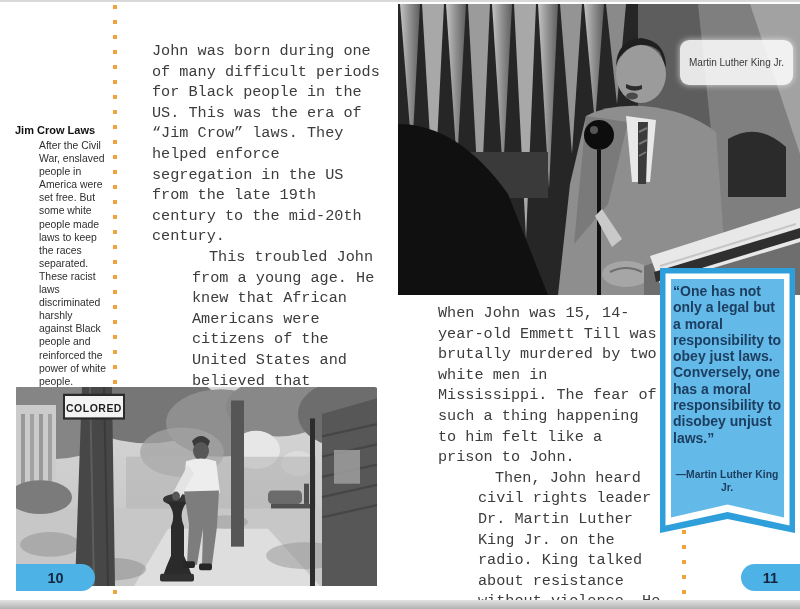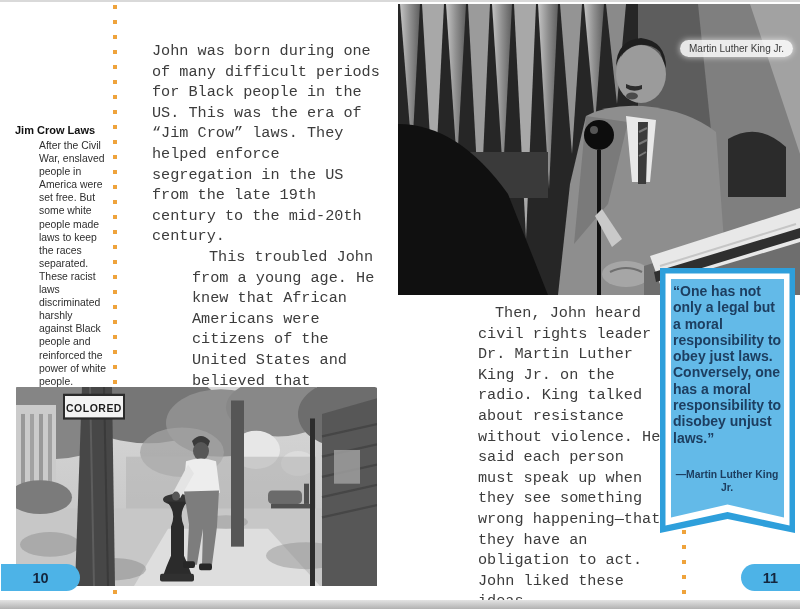--- a/index.html
+++ b/index.html
@@ -26,36 +26,36 @@
   .serif p{margin:0;font-family:Liberation Mono, monospace;}
   .serif p.indent{text-indent:17px;margin-left:40px;}
   
   .caption{position:absolute;left:152px;top:358px;width:205px;font-size:10px;line-height:12.5px;color:#595959;z-index:2;}
   
   .photo{position:absolute;overflow:hidden;z-index:3;}
   .photo-left{left:16px;top:387px;width:361px;height:199px;}
   .photo-right{left:398px;top:4px;width:402px;height:291px;}
   .photo svg{display:block;width:100%;height:100%;}
   .photo-label{
-    position:absolute;left:282px;top:36px;padding:3px 9px;border-radius:9px;
+    position:absolute;left:282px;top:36px;padding:17px 9px;border-radius:9px;
     background:rgba(255,255,255,0.85);color:#3a3a3a;font-size:10px;white-space:nowrap;
     box-shadow:0 0 6px rgba(255,255,255,0.7);
   }
   
   .ribbon{position:absolute;left:660px;top:268px;width:135px;height:265px;z-index:4;}
   .ribbon svg{position:absolute;left:0;top:0;width:100%;height:100%;}
   .ribbon-content{position:absolute;left:13px;top:15px;width:110px;}
   .quote-text{font-size:14px;line-height:16.3px;font-weight:bold;color:#1d3e60;}
   .quote-attr{margin-top:22px;font-size:10.4px;line-height:13px;font-weight:bold;color:#1d3e60;text-align:center;padding-right:2px;}
   
   .pill{
     position:absolute;top:564px;height:27px;background:#4DB3E7;color:#14263e;
     font-weight:bold;font-size:14.5px;display:flex;align-items:center;justify-content:center;z-index:6;
   }
-  .pill-left{left:1px;width:79px;border-radius:0 14px 14px 0;}
+  .pill-left{left:16px;width:79px;border-radius:0 14px 14px 0;}
   .pill-right{right:0;width:59px;border-radius:14px 0 0 14px;}
   
   .edge-bottom{position:absolute;left:0;right:0;bottom:0;height:9px;z-index:7;
     background:linear-gradient(#e3e3e3,#b2b2b2);}
   .edge-top{position:absolute;left:0;right:0;top:0;height:2px;background:#d9d9d9;z-index:7;}
 </style>
 </head>
 <body>
 
 <div class="spread">
@@ -197,20 +197,21 @@
 
       <polygon points="246,262 402,212 402,291 246,291" fill="#6e6e6e"></polygon>
       <polygon points="252,252 402,204 402,238 262,280" fill="#e8e8e8"></polygon>
       <line x1="262" y1="262" x2="398" y2="220" stroke="#c6c6c6" stroke-width="2"></line>
       <polygon points="256,268 402,224 402,234 258,278" fill="#2f2f2f"></polygon>
     </svg>
     <div class="photo-label">Martin Luther King Jr.</div>
   </div>
 
   <div class="serif text-right">
+    <p>When John was 15, 14-year-old Emmett Till was brutally murdered by two white men in Mississippi. The fear of such a thing happening to him felt like a prison to John.</p>
     <p class="indent">Then, John heard civil rights leader Dr. Martin Luther King Jr. on the radio. King talked about resistance without violence. He said each person must speak up when they see something wrong happening—that they have an obligation to act. John liked these ideas.</p>
   </div>
 
   <div class="ribbon">
     <svg viewBox="0 0 135 265" preserveAspectRatio="none">
       <path d="M0,0 H135 V265 L67.5,251 L0,265 Z" fill="#2E9FDB"></path>
       <path d="M5.5,5.5 H129.5 V257.5 L67.5,244 L5.5,257.5 Z" fill="#ffffff"></path>
       <path d="M11,11 H124 V249.5 L67.5,236.5 L11,249.5 Z" fill="#63BAE8"></path>
     </svg>
     <div class="ribbon-content">

